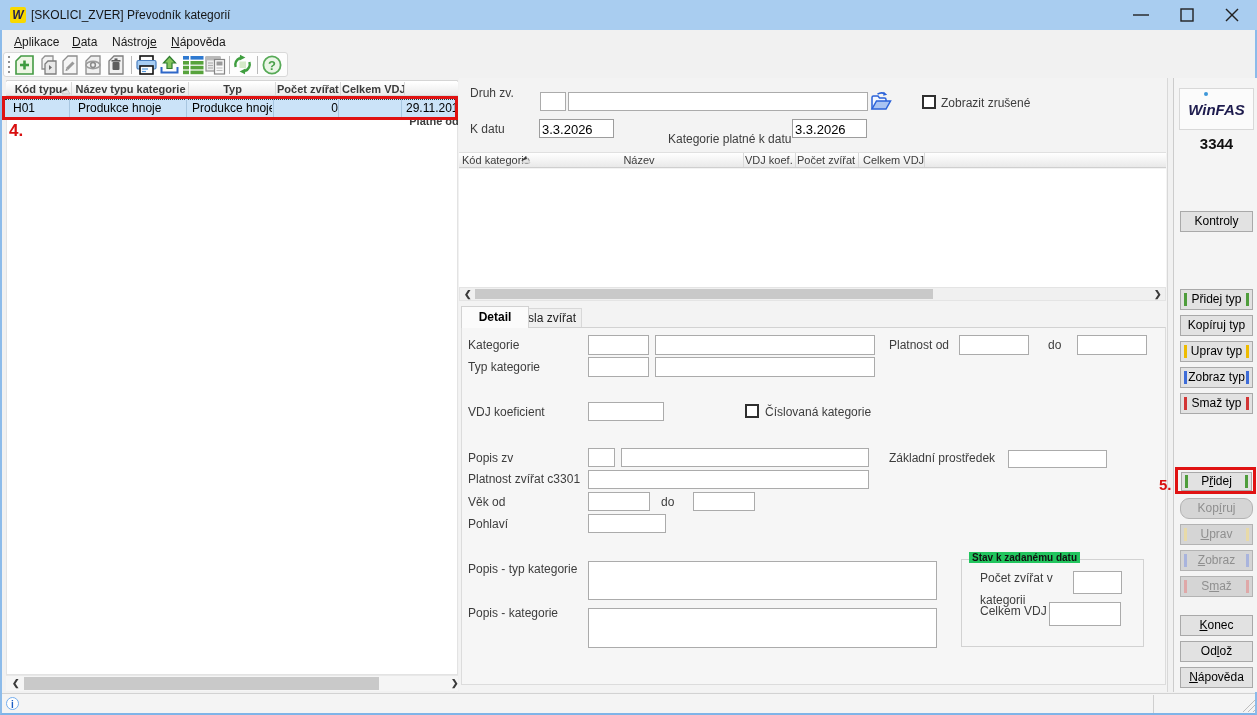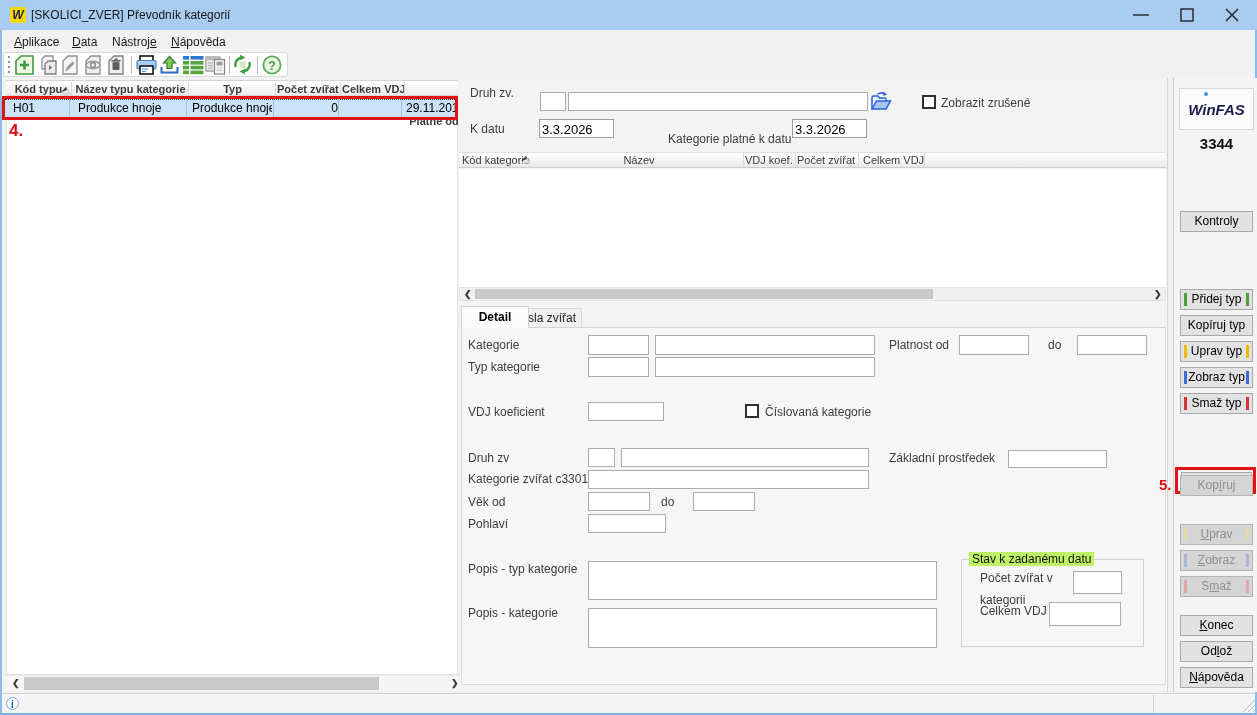--- a/index.html
+++ b/index.html
@@ -43,21 +43,21 @@
 
 #rheader { position:absolute; left:457px; top:152px; width:707px; height:16px;
   background:linear-gradient(#ffffff,#e9e9e9); border-bottom:1px solid #cfcfcf; border-top:1px solid #e0e0e0;}
 #rbody { position:absolute; left:457px; top:169px; width:707px; height:118px; background:#fff; }
 #rscroll { position:absolute; left:457px; top:287px; width:707px; height:14px; background:#f0f0f0; border:1px solid #e4e4e4;}
 
 .tab { position:absolute; top:305px; height:22px; font-size:12px; text-align:center; }
 #tabpanel { position:absolute; left:459px; top:327px; width:705px; height:358px; background:#f6f6f6; border:1px solid #dcdcdc; border-top:1px solid #d2d2d2; }
 
 #gbox { position:absolute; left:959px; top:559px; width:183px; height:88px; border:1px solid #d2d2d2; }
-#gboxtitle { position:absolute; left:967px; top:552px; background:#bef264; padding:0 3px; font-weight:normal; font-size:12px; color:#111; }
+#gboxtitle { position:absolute; left:967px; top:552px; background:#22c55e; padding:0 3px; font-weight:bold; font-size:10px; color:#111; }
 
 #sep1 { position:absolute; left:1165px; top:78px; width:1px; height:614px; background:#d8d8d8; }
 #sidebar { position:absolute; left:1171px; top:78px; width:84px; height:614px; background:#f4f4f4; border-left:1px solid #cccccc; }
 #logobox { position:absolute; left:1177px; top:88px; width:75px; height:42px; background:#fbfbfb; border:1px solid #d8d8d8; }
 #logotext { position:absolute; left:0; top:12px; width:73px; text-align:center; font-size:15px; font-weight:bold; font-style:italic; color:#1e1c4e; letter-spacing:0px;}
 #num3344 { position:absolute; left:1177px; top:135px; width:75px; text-align:center; font-size:15px; font-weight:bold; color:#111; }
 .btn { position:absolute; left:1178px; width:73px; height:21px; background:#e2e2e2; border:1px solid #a9a9a9;
   font-size:12px; color:#000; text-align:center; line-height:19px; }
 .btn u { text-decoration:underline; }
 .btnd { background:#d5d5d5; color:#8f8f8f; border:1px solid #b3b3b3; }
@@ -264,26 +264,26 @@
   <div class="inp" style="left:957px;top:335px;width:70px;height:20px;"></div>
   <label class="f" style="left:1046px;top:338px;">do</label>
   <div class="inp" style="left:1075px;top:335px;width:70px;height:20px;"></div>
   <label class="f" style="left:466px;top:360px;">Typ kategorie</label>
   <div class="inp" style="left:586px;top:357px;width:61px;height:20px;"></div>
   <div class="inp" style="left:653px;top:357px;width:220px;height:20px;"></div>
   <label class="f" style="left:466px;top:405px;">VDJ koeficient</label>
   <div class="inp" style="left:586px;top:402px;width:76px;height:19px;"></div>
   <div class="cb" style="left:743px;top:404px;"></div>
   <label class="f" style="left:763px;top:405px;">Číslovaná kategorie</label>
-  <label class="f" style="left:466px;top:451px;">Druh zv</label>
+  <label class="f" style="left:466px;top:451px;">Popis zv</label>
   <div class="inp" style="left:586px;top:448px;width:27px;height:19px;"></div>
   <div class="inp" style="left:619px;top:448px;width:248px;height:19px;"></div>
   <label class="f" style="left:887px;top:451px;">Základní prostředek</label>
   <div class="inp" style="left:1006px;top:450px;width:99px;height:18px;"></div>
-  <label class="f" style="left:466px;top:472px;">Kategorie zvířat c3301</label>
+  <label class="f" style="left:466px;top:472px;">Platnost zvířat c3301</label>
   <div class="inp" style="left:586px;top:470px;width:281px;height:19px;"></div>
   <label class="f" style="left:466px;top:495px;">Věk od</label>
   <div class="inp" style="left:586px;top:492px;width:62px;height:19px;"></div>
   <label class="f" style="left:659px;top:495px;">do</label>
   <div class="inp" style="left:691px;top:492px;width:62px;height:19px;"></div>
   <label class="f" style="left:466px;top:517px;">Pohlaví</label>
   <div class="inp" style="left:586px;top:514px;width:78px;height:19px;"></div>
   <label class="f" style="left:466px;top:562px;">Popis - typ kategorie</label>
   <div class="inp" style="left:586px;top:561px;width:349px;height:39px;"></div>
   <label class="f" style="left:466px;top:606px;">Popis - kategorie</label>
@@ -305,21 +305,21 @@
   <div id="num3344">3344</div>
   <div class="btn" style="top:211px;">Kontroly</div>
   <div class="btn" style="top:289px;">Přidej typ<div class="stripe" style="left:3px;background:#4f9d3c;"></div><div class="stripe" style="right:3px;background:#4f9d3c;"></div></div>
   <div class="btn" style="top:315px;">Kopíruj typ</div>
   <div class="btn" style="top:341px;">Uprav typ<div class="stripe" style="left:3px;background:#eebb00;"></div><div class="stripe" style="right:3px;background:#eebb00;"></div></div>
   <div class="btn" style="top:367px;">Zobraz typ<div class="stripe" style="left:3px;background:#3e6cd8;"></div><div class="stripe" style="right:3px;background:#3e6cd8;"></div></div>
   <div class="btn" style="top:393px;">Smaž typ<div class="stripe" style="left:3px;background:#d23535;"></div><div class="stripe" style="right:3px;background:#d23535;"></div></div>
   <div id="redbox5"></div>
   <div id="mark5">5.</div>
   <div class="btn" style="top:472px;left:1179px;width:71px;height:19px;line-height:17px;">P<u>ř</u>idej<div class="stripe" style="left:3px;top:2px;background:#4f9d3c;"></div><div class="stripe" style="right:3px;top:2px;background:#4f9d3c;"></div></div>
-  <div class="btn btnd" style="top:475px;">Kop<u>í</u>ruj</div>
+  <div class="btn btnd" style="top:498px;border-radius:9px;">Kop<u>í</u>ruj</div>
   <div class="btn btnd" style="top:524px;"><u>U</u>prav<div class="stripe" style="left:3px;background:#e8daa8;"></div><div class="stripe" style="right:3px;background:#e8daa8;"></div></div>
   <div class="btn btnd" style="top:550px;text-align:center;"><u>Z</u>obraz<div class="stripe" style="left:3px;background:#a9b4dd;"></div><div class="stripe" style="right:3px;background:#a9b4dd;"></div></div>
   <div class="btn btnd" style="top:576px;">S<u>m</u>až<div class="stripe" style="left:3px;background:#dfa8a8;"></div><div class="stripe" style="right:3px;background:#dfa8a8;"></div></div>
   <div class="btn" style="top:615px;"><u>K</u>onec</div>
   <div class="btn" style="top:641px;">Od<u>l</u>ož</div>
   <div class="btn" style="top:667px;"><u>N</u>ápověda</div>
 
   <div id="statusbar"></div>
   <div class="abs" style="left:1151px;top:695px;width:1px;height:18px;background:#cfcfcf;"></div>
   <div id="infoicon">i</div>

